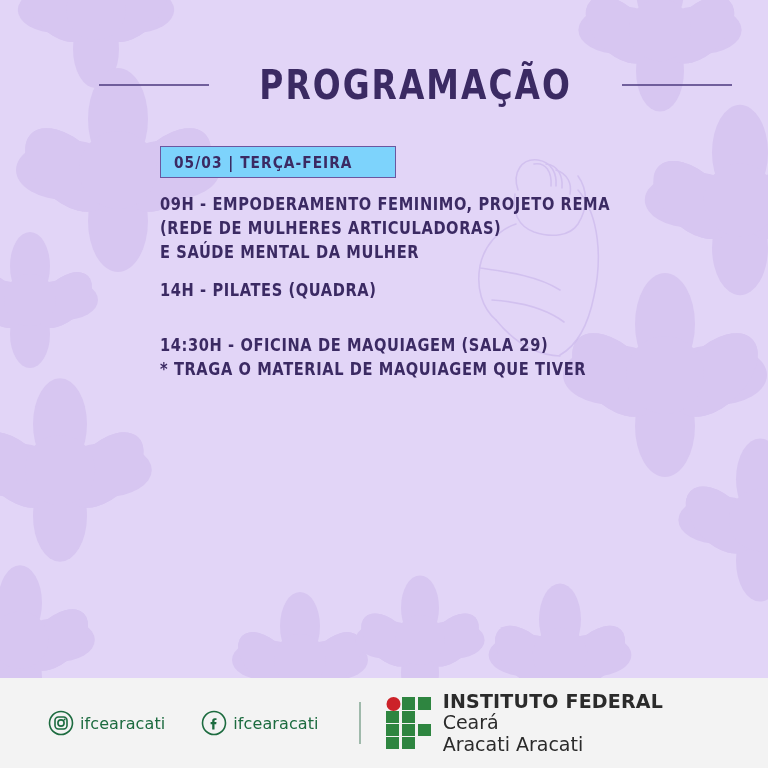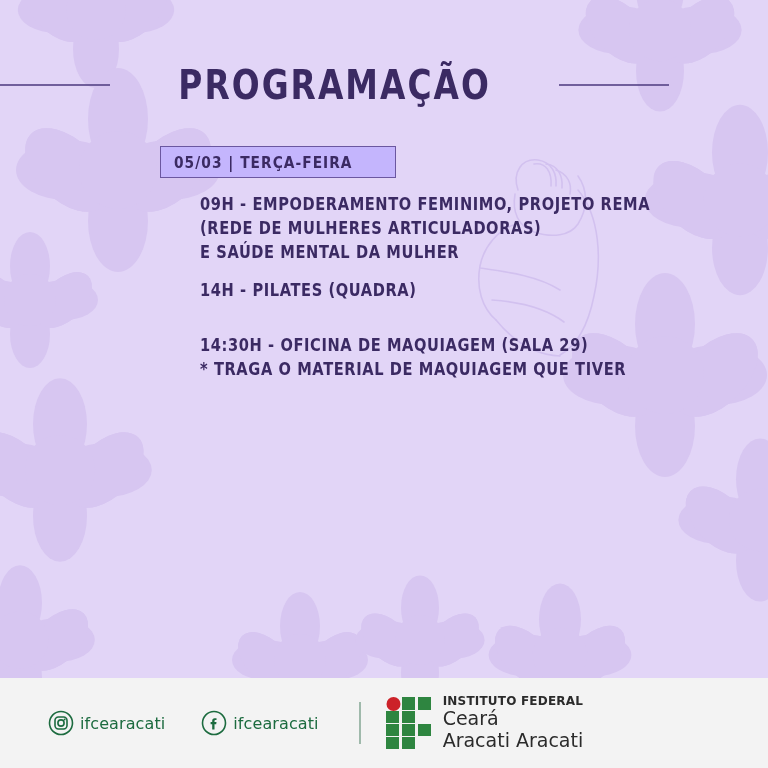--- a/index.html
+++ b/index.html
@@ -25,22 +25,22 @@
   }
   .flowers { position:absolute; left:0; top:0; width:768px; height:678px; }
   .armart  { position:absolute; left:460px; top:150px; width:170px; height:220px; opacity:.5; }
   
   .title-row {
     position:absolute;
     left:0; top:62px;
     width:732px;
     display:flex;
     align-items:center;
-    justify-content:flex-start;
-    gap:34px;
+    justify-content:flex-end;
+    gap:16px;
   }
   .rule {
     width:110px; height:2px;
     background:#5d4a8c;
     opacity:.85;
   }
   .title {
     font-family:"DejaVu Sans", sans-serif;
     font-size:40px;
     font-weight:bold;
@@ -53,36 +53,36 @@
   
   .schedule {
     position:absolute;
     left:160px; top:146px;
     width:580px;
   }
   .day-block { margin-bottom:30px; }
   .day-badge {
     display:inline-block;
     border:1.5px solid #6b57a0;
-    background:#c4b5fd;
+    background:#7dd3fc;
     padding:6px 13px 5px 13px;
     margin-bottom:14px;
   }
   .day-badge span {
     font-family:"DejaVu Sans", sans-serif;
     font-size:16px;
     font-weight:bold;
     letter-spacing:1.2px;
     color:#3b2a63;
     transform:scaleX(.86);
     transform-origin:left center;
     display:inline-block;
     white-space:nowrap;
   }
-  .event { margin-bottom:14px;margin-left:40px; }
+  .event { margin-bottom:14px; }
   .event:last-child { margin-bottom:0; }
   .event-line {
     font-family:"DejaVu Sans", sans-serif;
     font-size:17px;
     font-weight:bold;
     letter-spacing:.7px;
     color:#3b2a63;
     line-height:1.42;
     transform:scaleX(.86);
     transform-origin:left center;
@@ -114,21 +114,21 @@
   .divider {
     width:2px; height:42px;
     background:#9fb9ab;
     margin-left:40px;
   }
   .logo { display:flex; align-items:center; gap:11px; margin-left:25px; }
   .logo-grid { width:46px; height:52px; }
   .logo-text { line-height:1.12; }
   .logo-main {
     font-family:"DejaVu Sans", sans-serif;
-    font-size:12px;
+    font-size:19px;
     font-weight:bold;
     color:#2b2b2b;
     letter-spacing:.2px;
   }
   .logo-sub {
     font-family:"DejaVu Sans", sans-serif;
     font-size:19px;
     color:#2b2b2b;
   }
 </style>

